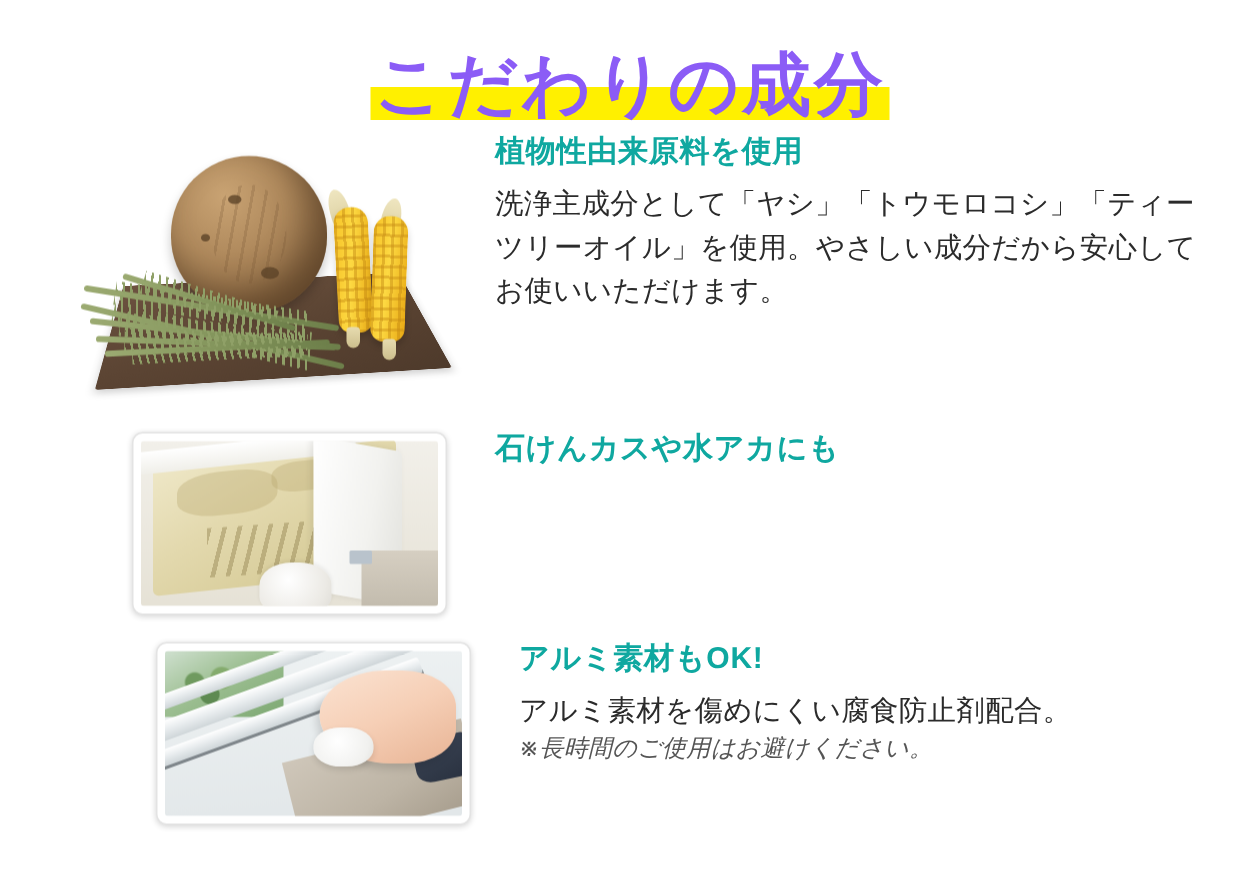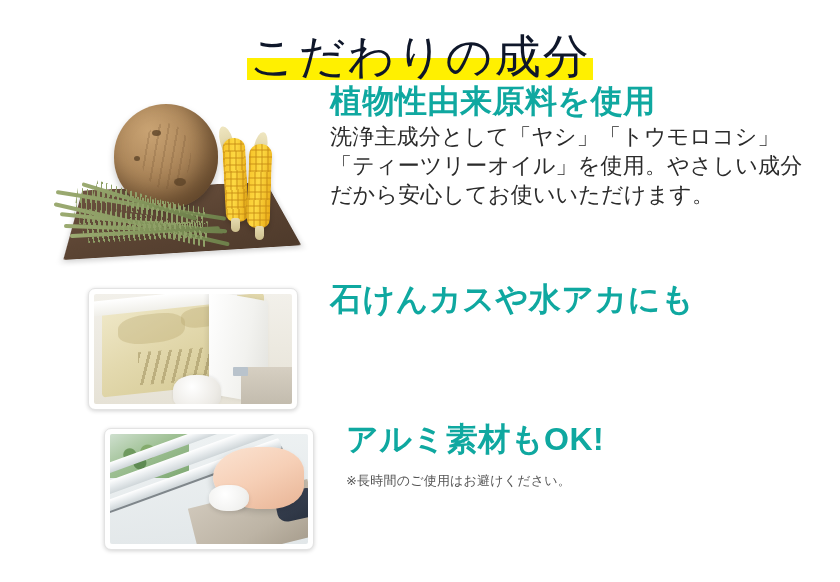--- a/index.html
+++ b/index.html
@@ -37,22 +37,22 @@
     bottom: 4px;
     height: 22px;
     background: #FFF000;
     z-index: 0;
   }
   .title-text {
     position: relative;
     z-index: 1;
     font-size: 46px;
     line-height: 56px;
-    font-weight: normal;
-    color: #0f172a;
+    font-weight: bold;
+    color: #8b5cf6;
     letter-spacing: 2px;
     white-space: nowrap;
     margin-top: 36px;
   }
 
   
   .row {
     position: absolute;
     display: flex;
     align-items: flex-start;
@@ -66,40 +66,41 @@
     flex: 0 0 330px;
     position: relative;
   }
   .text-col {
     flex: 1 1 auto;
     padding-right: 36px;
   }
 
   .section-heading {
     color: #0FA8A0;
-    font-size: 32px;
+    font-size: 20px;
     line-height: 30px;
     font-weight: bold;
     margin: 0 0 6px 0;
     letter-spacing: 0.5px;
     white-space: nowrap;
   }
   .section-body {
     color: #2b2b2b;
-    font-size: 22px;
+    font-size: 19px;
     line-height: 29px;
     margin: 0;
     letter-spacing: 0.2px;
   }
   .section-note {
     color: #555555;
-    font-size: 13px;
+    font-size: 16px;
     line-height: 18px;
-    margin: 18px 0 0 0;
+    margin: 2px 0 0 0;
     letter-spacing: 0.2px;
+    font-style: italic;
   }
 
   
   .photo-frame {
     position: absolute;
     width: 198px;
     height: 110px;
     left: 88px;
     top: 4px;
     background: #ffffff;
@@ -472,15 +473,16 @@
           <div class="win-sill"></div>
           <div class="win-sleeve"></div>
           <div class="win-hand"></div>
           <div class="win-cloth"></div>
         </div>
       </div>
     </div>
   </div>
   <div class="text-col">
     <h2 class="section-heading">アルミ素材もOK!</h2>
+    <p class="section-body">アルミ素材を傷めにくい腐食防止剤配合。</p>
     <p class="section-note">※長時間のご使用はお避けください。</p>
   </div>
 </div>
 
 </body></html>

